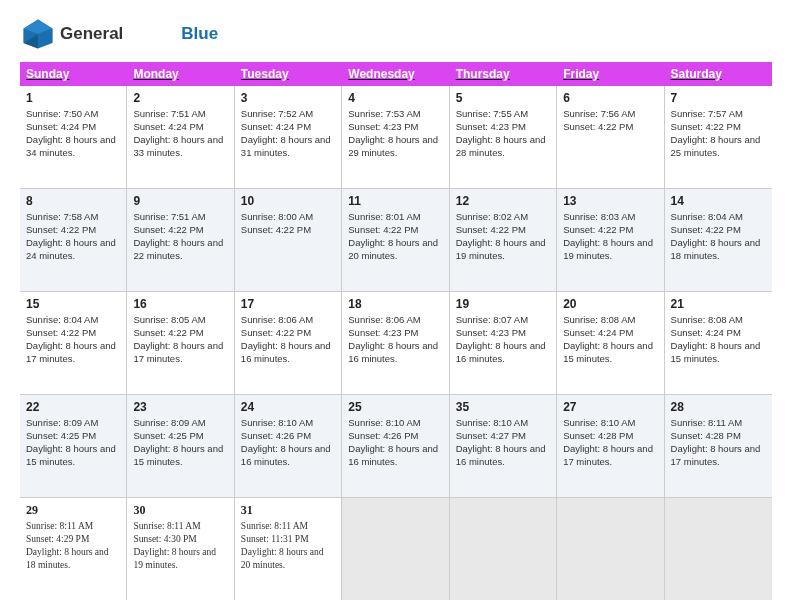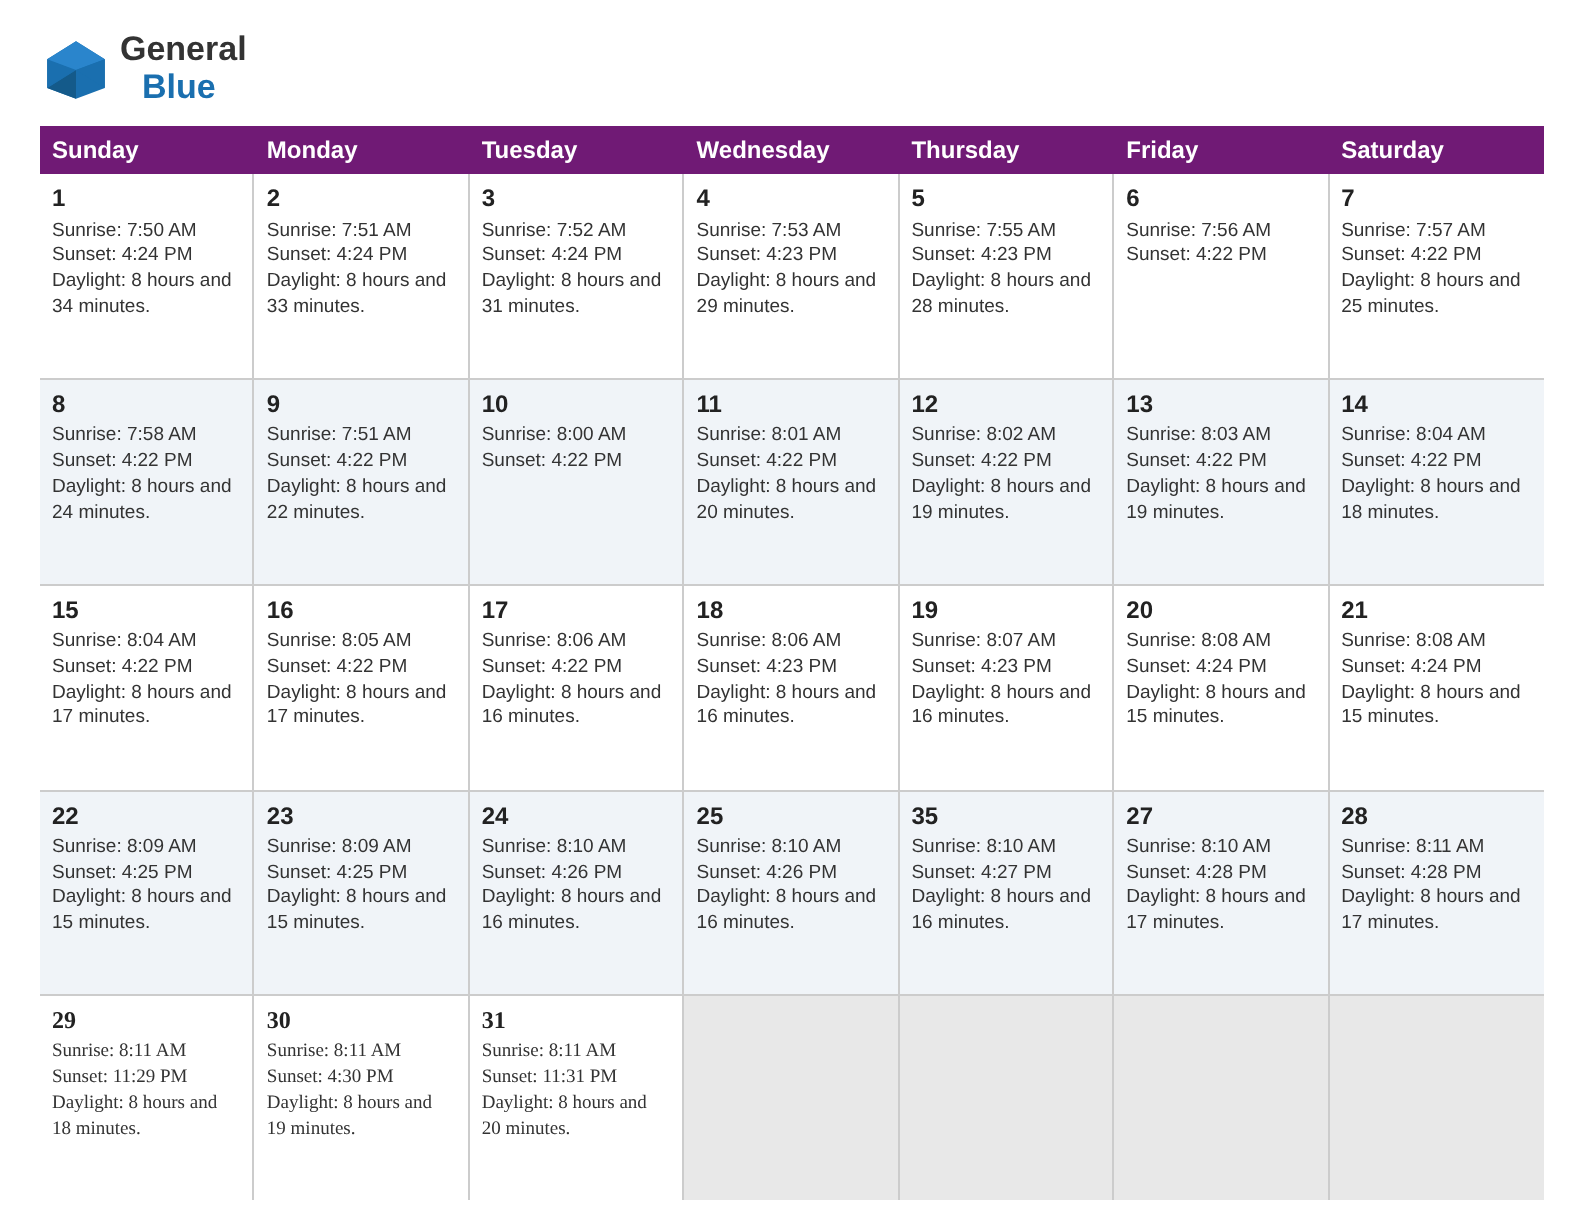--- a/index.html
+++ b/index.html
@@ -28,22 +28,23 @@
       flex-direction: row;
       align-items: center;
       gap: 4px;
     }
     .logo-svg {
       width: 36px;
       height: 36px;
     }
     .logo-name {
       display: flex;
-      flex-direction: column;
+      flex-direction: row;
       line-height: 1.1;
+      gap: 47px;
     }
     .logo-name span:first-child {
       font-size: 17px;
       font-weight: bold;
       color: #333;
     }
     .logo-name span:last-child {
       font-size: 17px;
       font-weight: bold;
       color: #1a6faf;
@@ -63,21 +64,22 @@
       color: #444;
     }
     .calendar {
       flex: 1;
       display: flex;
       flex-direction: column;
     }
     .cal-header {
       display: grid;
       grid-template-columns: repeat(7, 1fr);
-      background: #701a75;
+      background: #d946ef;
+      text-decoration: underline;
     }
     .cal-header-cell {
       color: #fff;
       font-size: 12px;
       font-weight: bold;
       padding: 5px 6px;
       text-align: left;
     }
     .cal-body {
       flex: 1;
@@ -192,21 +194,21 @@
         <div class="cal-row">
           <div class="cal-cell"><span class="day-num">22</span><span>Sunrise: 8:09 AM</span><br><span>Sunset: 4:25 PM</span><br><span>Daylight: 8 hours and 15 minutes.</span></div>
           <div class="cal-cell"><span class="day-num">23</span><span>Sunrise: 8:09 AM</span><br><span>Sunset: 4:25 PM</span><br><span>Daylight: 8 hours and 15 minutes.</span></div>
           <div class="cal-cell"><span class="day-num">24</span><span>Sunrise: 8:10 AM</span><br><span>Sunset: 4:26 PM</span><br><span>Daylight: 8 hours and 16 minutes.</span></div>
           <div class="cal-cell"><span class="day-num">25</span><span>Sunrise: 8:10 AM</span><br><span>Sunset: 4:26 PM</span><br><span>Daylight: 8 hours and 16 minutes.</span></div>
           <div class="cal-cell"><span class="day-num">35</span><span>Sunrise: 8:10 AM</span><br><span>Sunset: 4:27 PM</span><br><span>Daylight: 8 hours and 16 minutes.</span></div>
           <div class="cal-cell"><span class="day-num">27</span><span>Sunrise: 8:10 AM</span><br><span>Sunset: 4:28 PM</span><br><span>Daylight: 8 hours and 17 minutes.</span></div>
           <div class="cal-cell"><span class="day-num">28</span><span>Sunrise: 8:11 AM</span><br><span>Sunset: 4:28 PM</span><br><span>Daylight: 8 hours and 17 minutes.</span></div>
         </div>
         <div class="cal-row">
-          <div class="cal-cell"><span class="day-num">29</span><span>Sunrise: 8:11 AM</span><br><span>Sunset: 11:29 PM</span><br><span>Daylight: 8 hours and 18 minutes.</span></div>
+          <div class="cal-cell"><span class="day-num">29</span><span>Sunrise: 8:11 AM</span><br><span>Sunset: 4:29 PM</span><br><span>Daylight: 8 hours and 18 minutes.</span></div>
           <div class="cal-cell"><span class="day-num">30</span><span>Sunrise: 8:11 AM</span><br><span>Sunset: 4:30 PM</span><br><span>Daylight: 8 hours and 19 minutes.</span></div>
           <div class="cal-cell"><span class="day-num">31</span><span>Sunrise: 8:11 AM</span><br><span>Sunset: 11:31 PM</span><br><span>Daylight: 8 hours and 20 minutes.</span></div>
           <div class="cal-cell empty"></div>
           <div class="cal-cell empty"></div>
           <div class="cal-cell empty"></div>
           <div class="cal-cell empty"></div>
         </div>
       </div>
   </div>
 </div>

